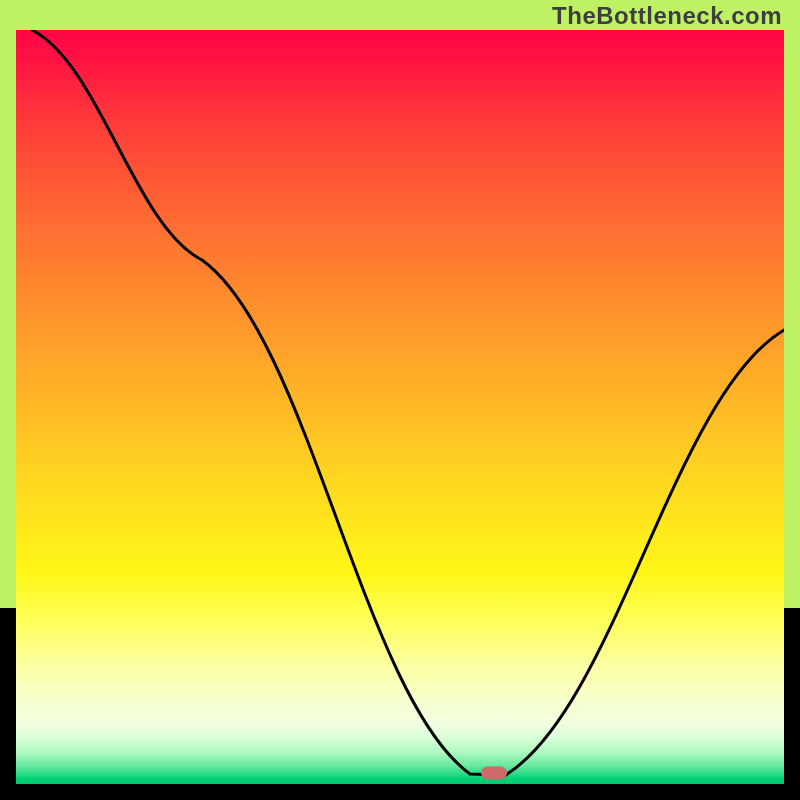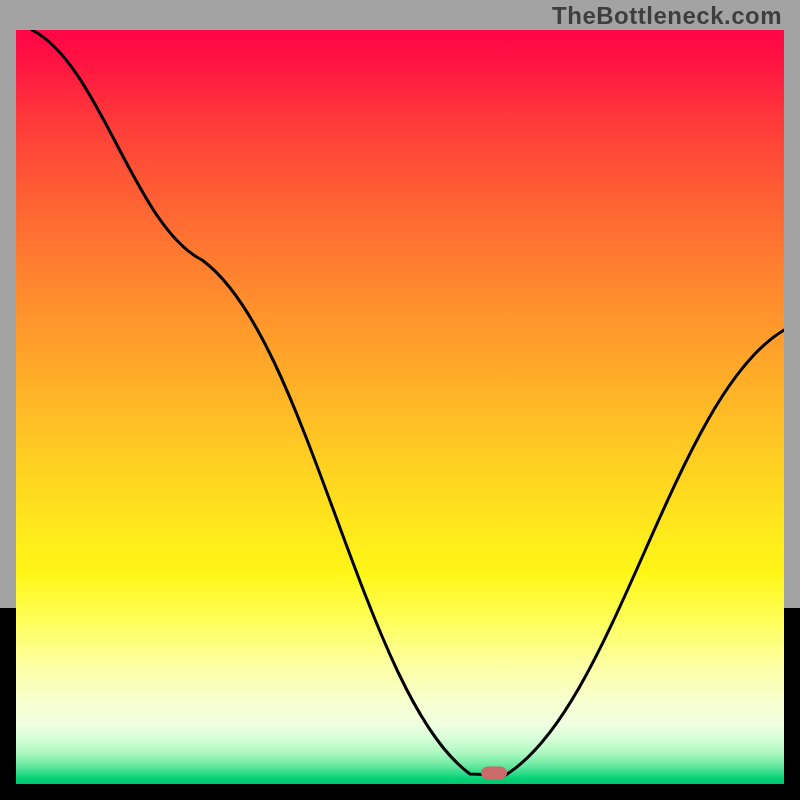--- a/index.html
+++ b/index.html
@@ -8,21 +8,21 @@
     width: 800px;
     height: 800px;
     background: #000;
     font-family: Arial, Helvetica, sans-serif;
     overflow: hidden;
   }
   .frame {
     position: relative;
     width: 800px;
     height: 608px;
-    background: #a3a3a3;
+    background: #bef264;
   }
   .watermark {
     position: absolute;
     top: 2px;
     right: 18px;
     color: #3e3e3e;
     font-size: 24px;
     font-weight: 600;
     letter-spacing: 0.5px;
     user-select: none;

